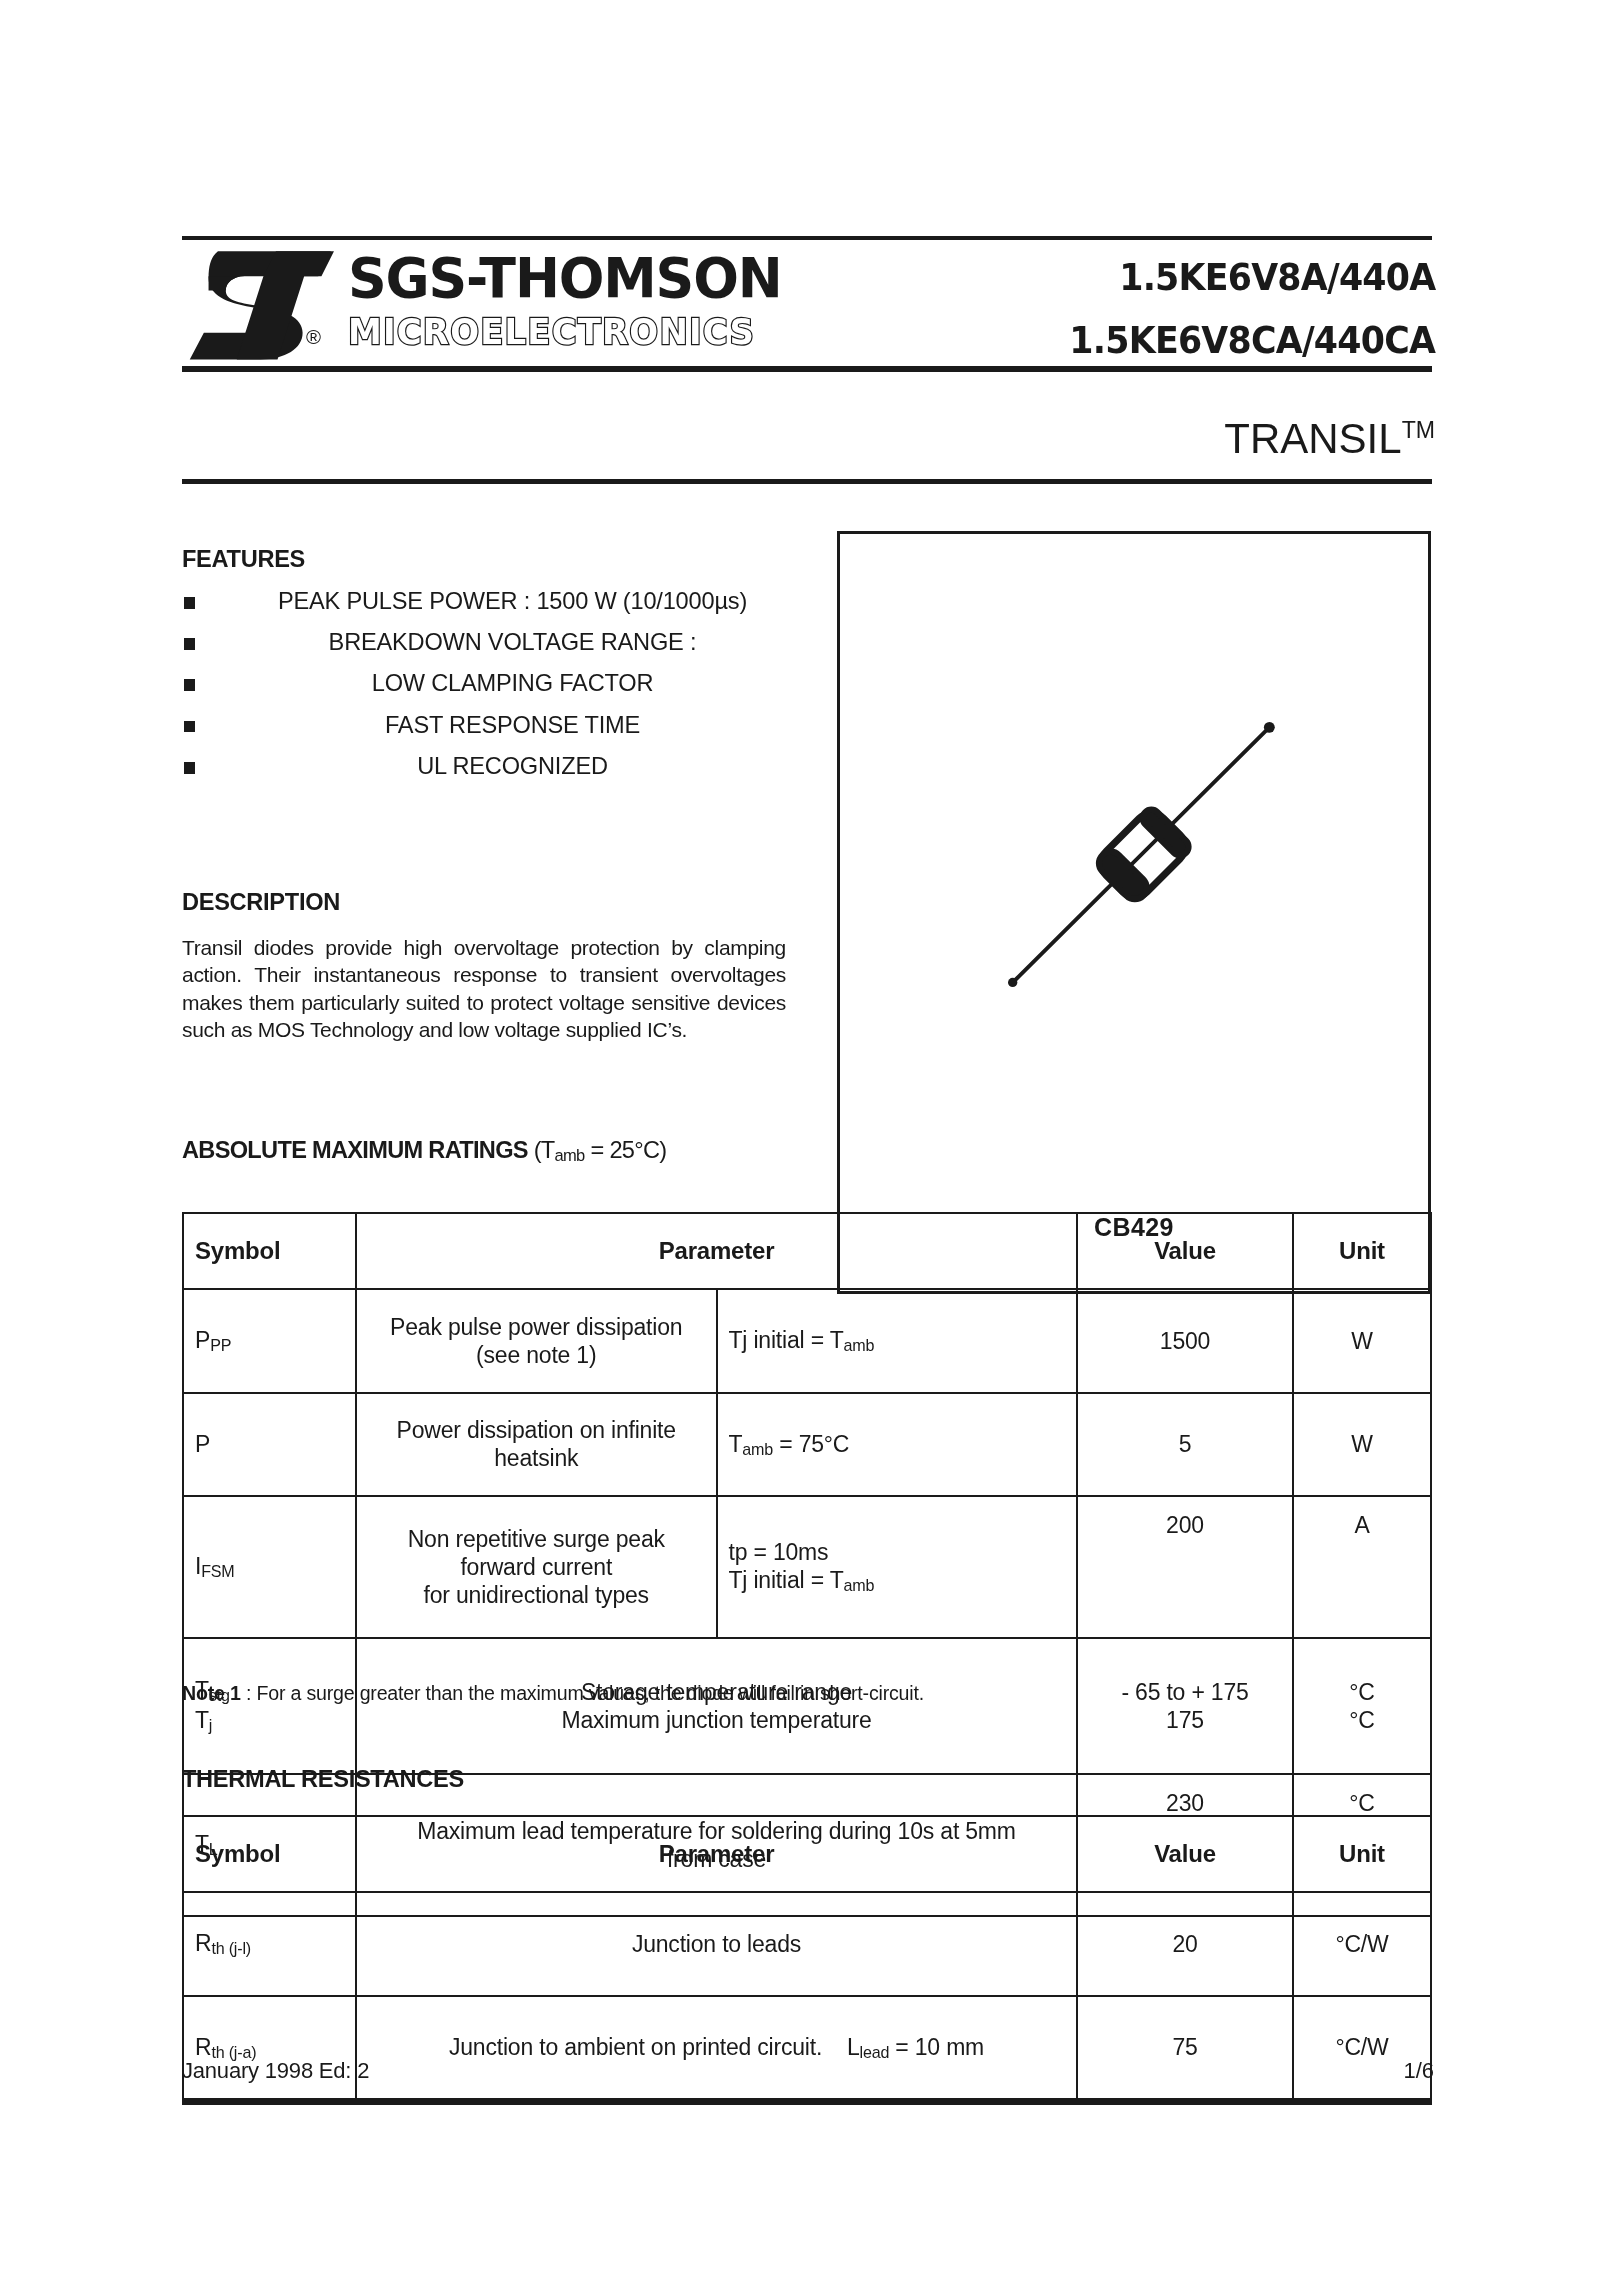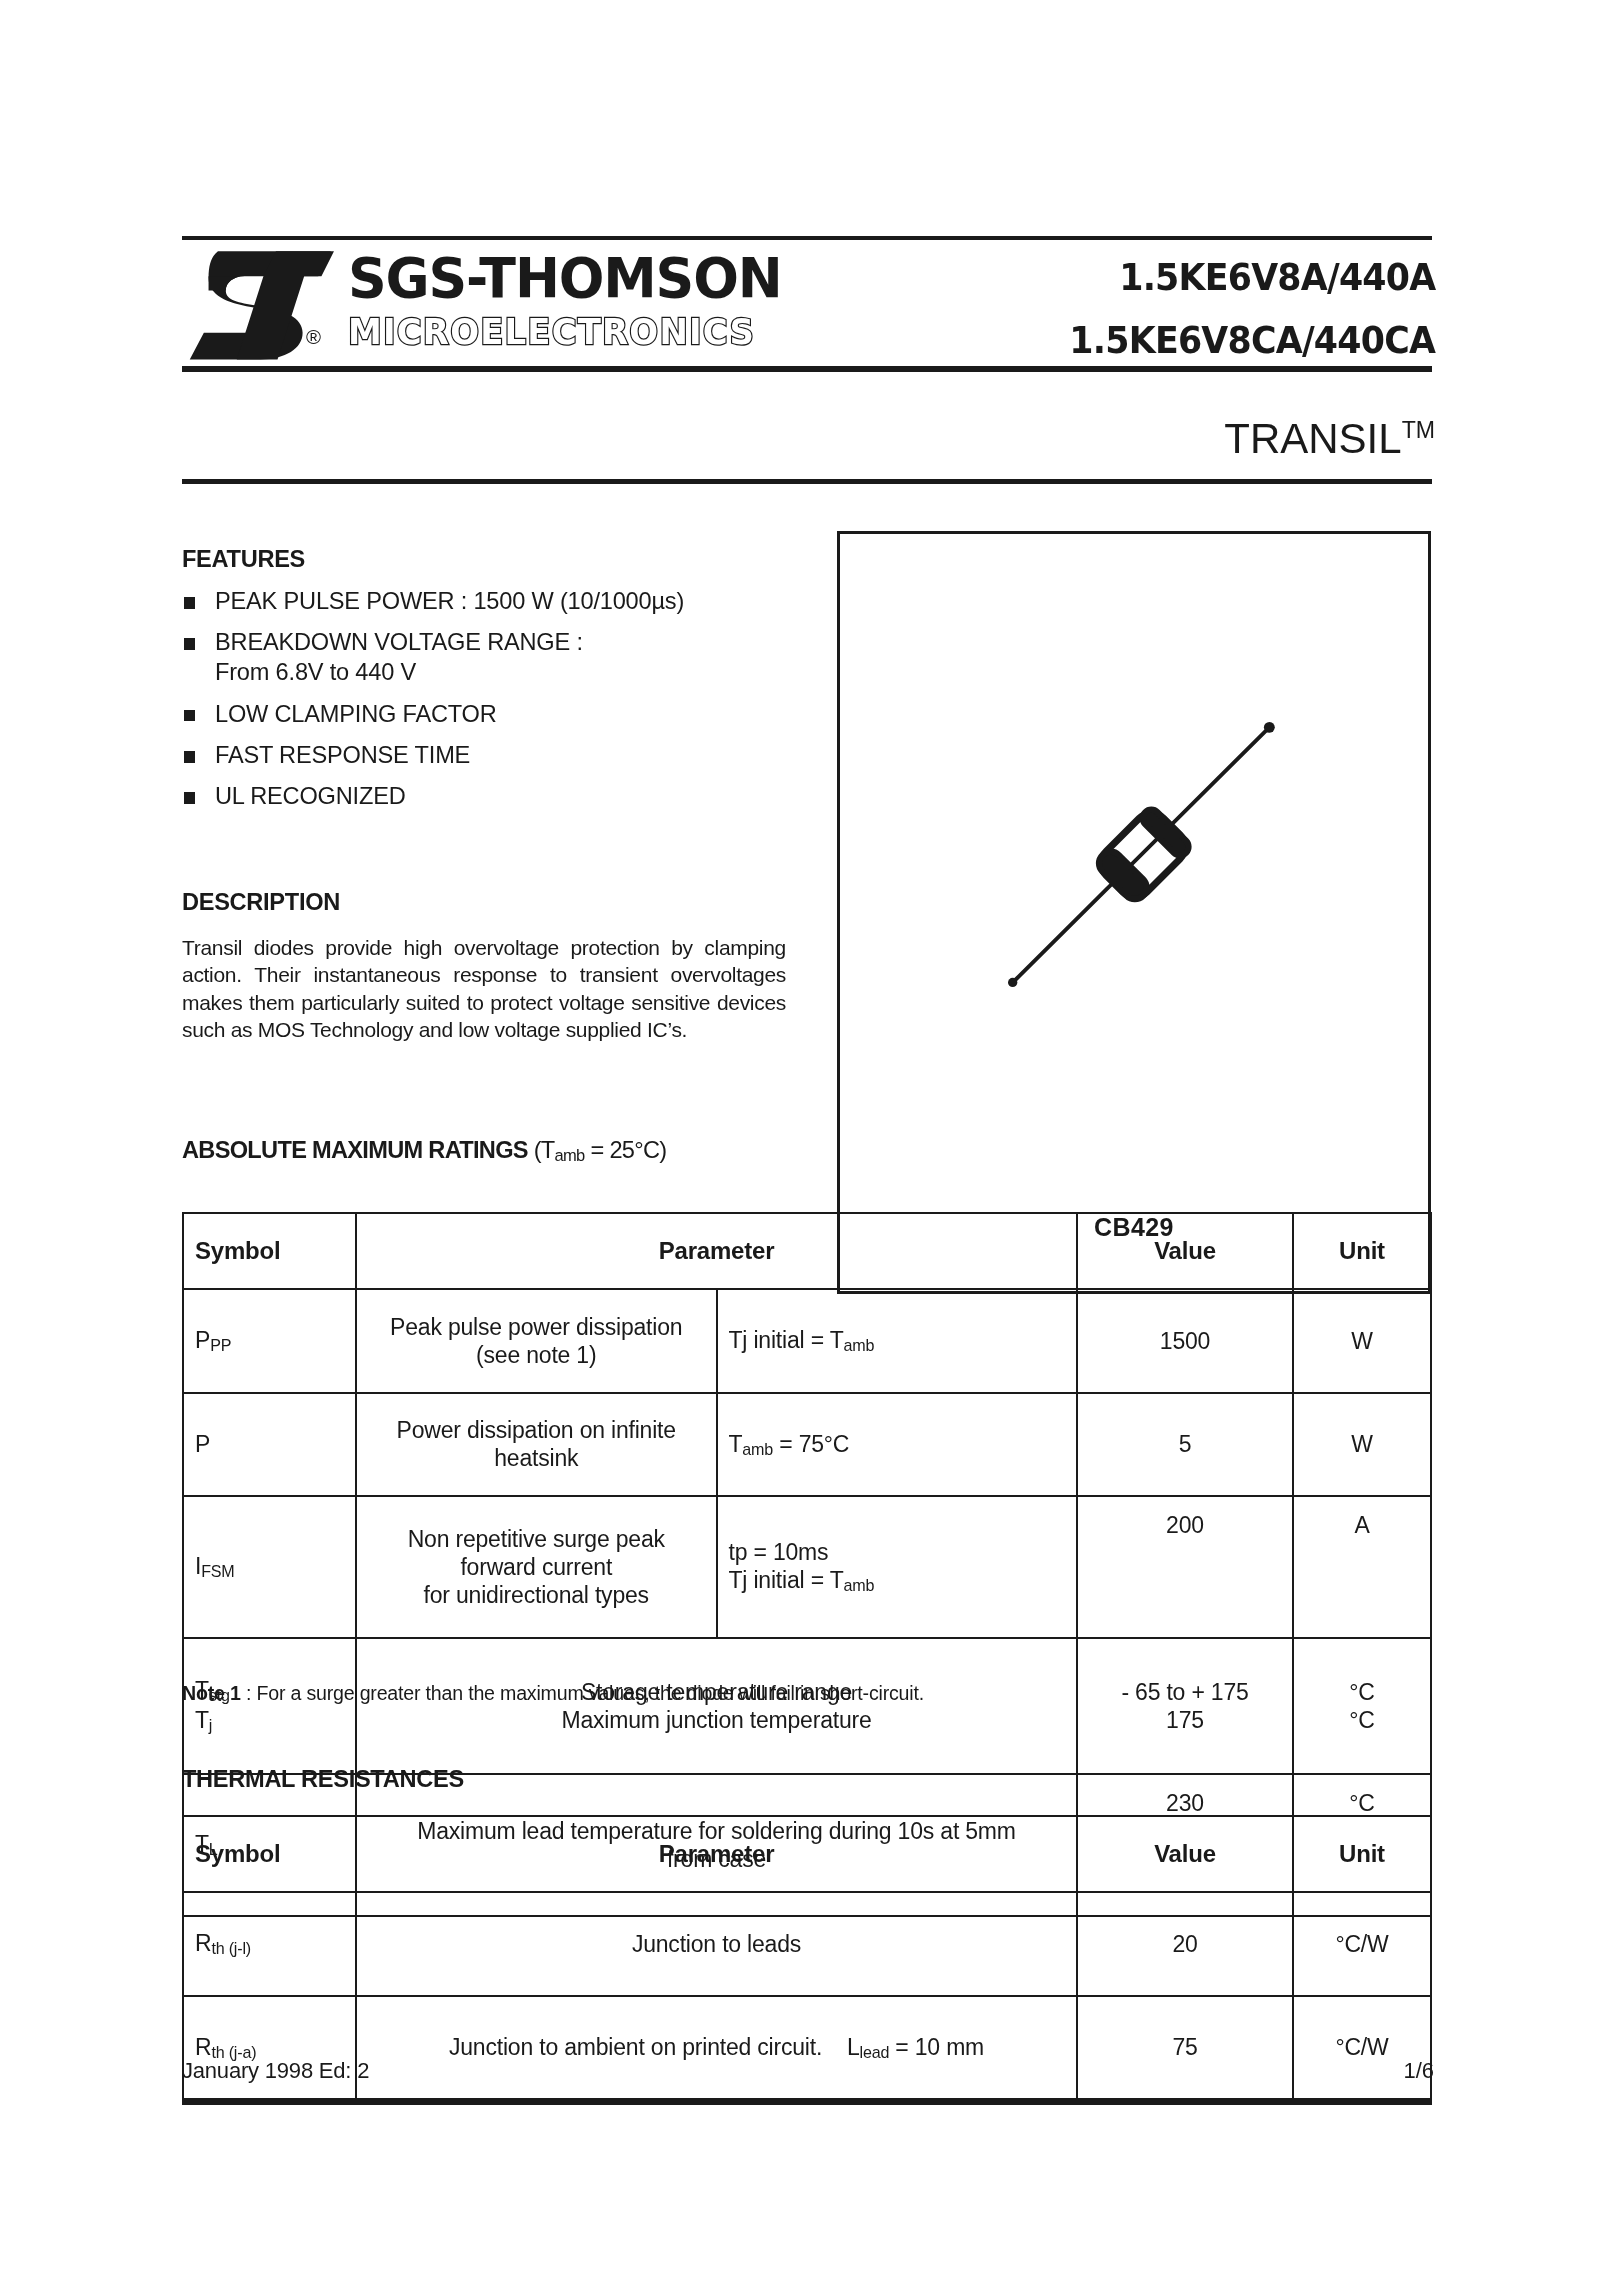--- a/index.html
+++ b/index.html
@@ -141,20 +141,21 @@
     left: 182px; top: 586px;
     width: 628px;
   }
   .feat-item {
     position: relative;
     padding-left: 33px;
     font-size: 23.6px;
     line-height: 1.28;
     margin-bottom: 11px;
     letter-spacing: -0.2px;
+    text-align: center;
   }
   .feat-item .bullet {
     position: absolute;
     left: 1.6px; top: 11px;
     width: 11.8px; height: 11.8px;
     background: #1a1a1a;
   }
   .feat-item .line2 { display: block; }
 
   
@@ -292,21 +293,20 @@
   <div class="sec-head" id="features-head">FEATURES</div>
 
   <div class="feat-list">
     <div class="feat-item">
       <span class="bullet"></span>
       <span>PEAK PULSE POWER : 1500 W (10/1000µs)</span>
     </div>
     <div class="feat-item">
       <span class="bullet"></span>
       <span>BREAKDOWN VOLTAGE RANGE :</span>
-      <span class="line2">From 6.8V to 440 V</span>
     </div>
     <div class="feat-item">
       <span class="bullet"></span>
       <span>LOW CLAMPING FACTOR</span>
     </div>
     <div class="feat-item">
       <span class="bullet"></span>
       <span>FAST RESPONSE TIME</span>
     </div>
     <div class="feat-item">

